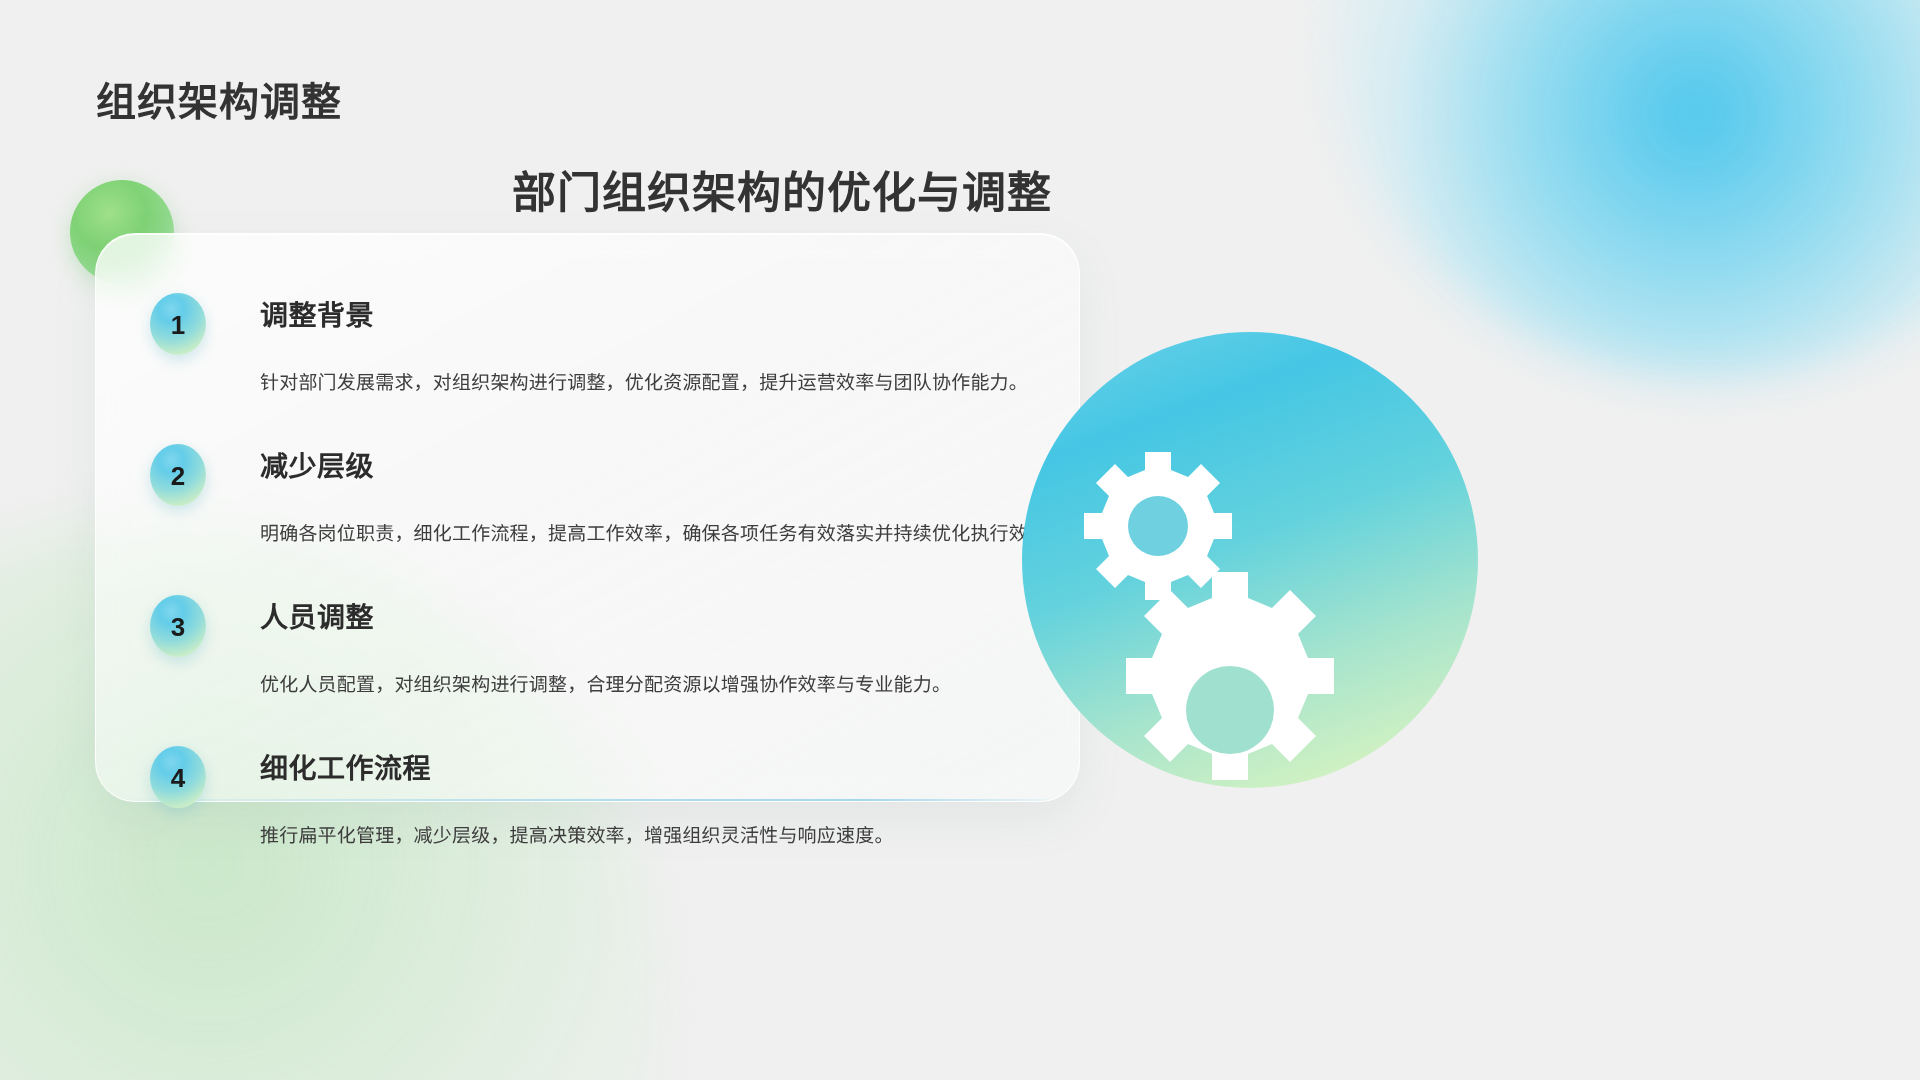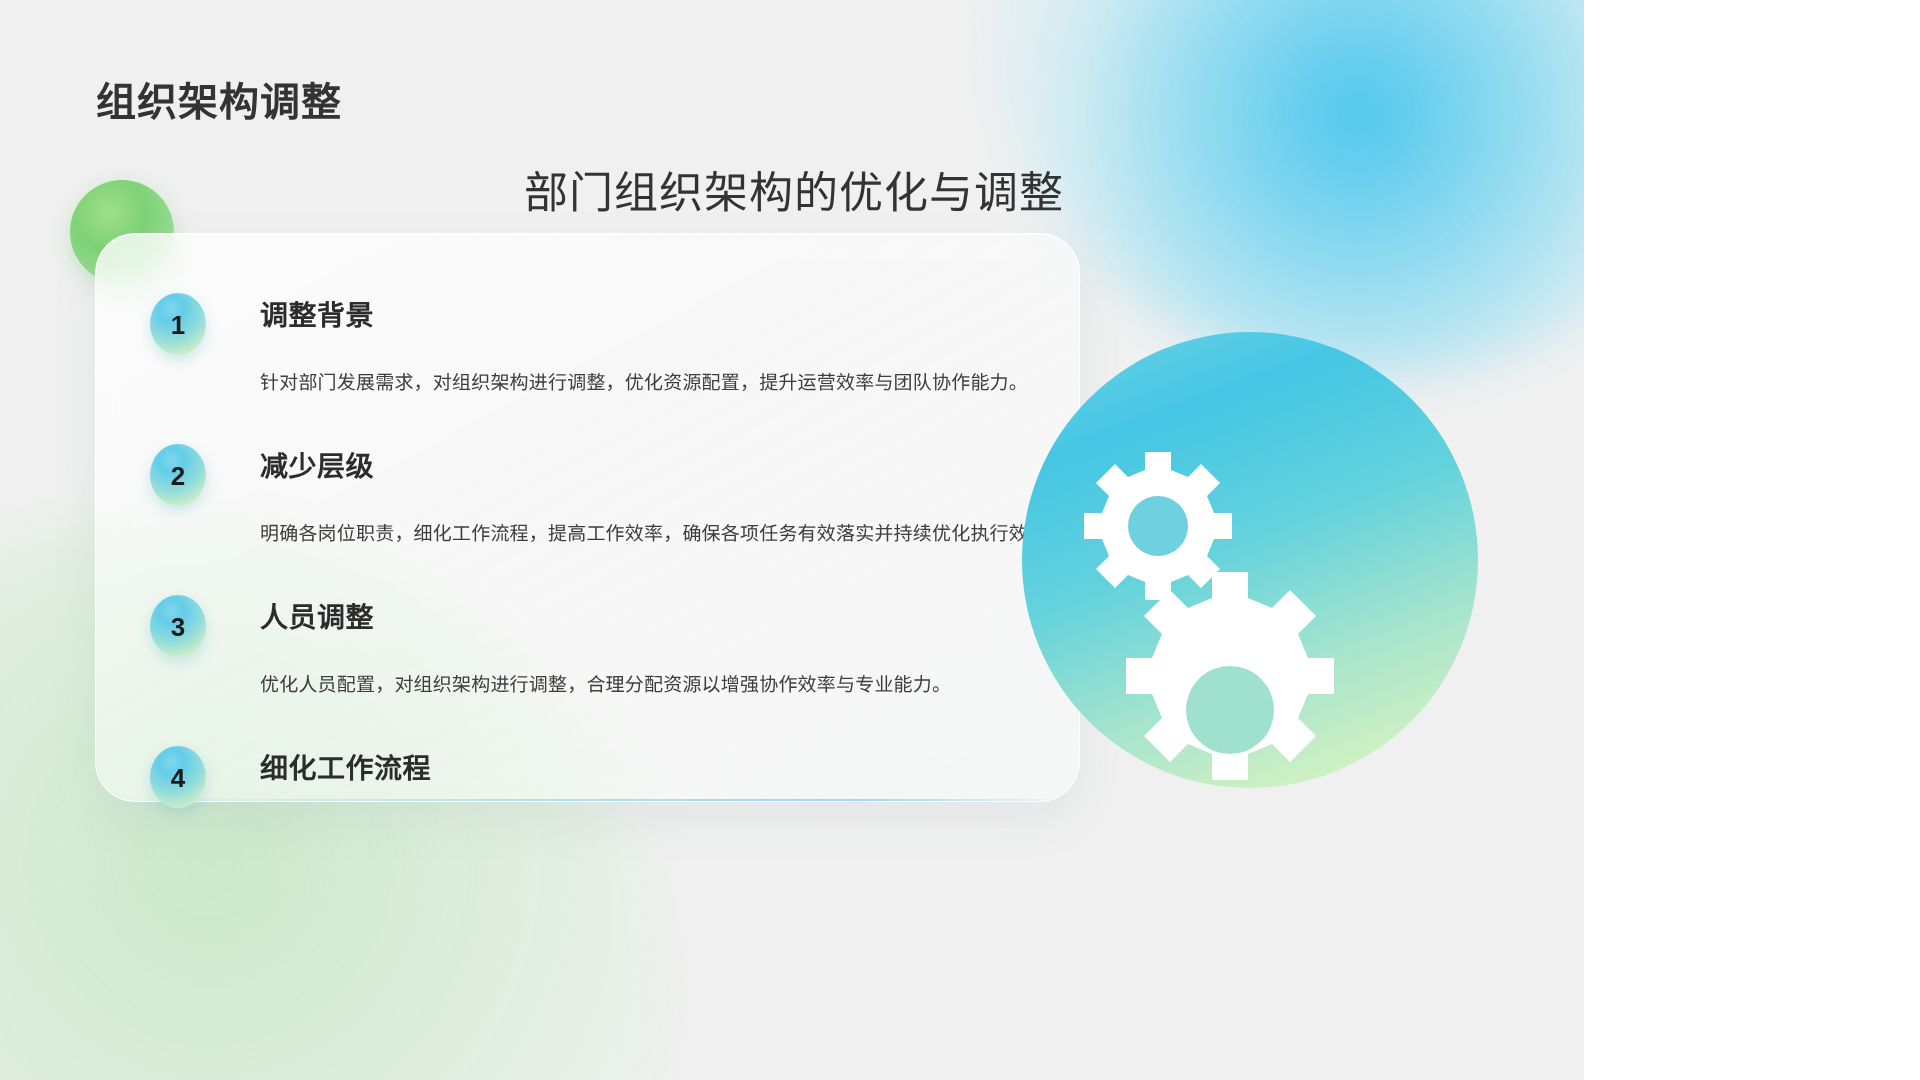--- a/index.html
+++ b/index.html
@@ -6,21 +6,21 @@
   * { margin:0; padding:0; box-sizing:border-box; }
 
   html, body {
     width:1920px; height:1080px;
     overflow:hidden;
     font-family:"Liberation Sans","DejaVu Sans",sans-serif;
   }
 
   .slide{
     position:relative;
-    width:1584px; height:1080px;
+    width:1920px; height:1080px;
     background:#f0f0f0;
     overflow:hidden;
   }
 
   
   .bg-blob{ position:absolute; border-radius:50%; pointer-events:none; }
 
   .blob-topright{
     top:-320px; right:-170px;
     width:760px; height:700px;
@@ -54,22 +54,22 @@
 
   
   .kicker{
     position:absolute; left:96px; top:70px;
     font-size:40px; font-weight:bold;
     color:#333333; letter-spacing:1px;
     white-space:nowrap;
   }
 
   .headline{
-    position:absolute; left:524px; top:157px;
-    font-size:44px; font-weight:normal;
+    position:absolute; left:512px; top:157px;
+    font-size:44px; font-weight:bold;
     color:#333333; letter-spacing:1px;
     white-space:nowrap;
   }
 
   
   .glass-card{
     position:absolute;
     left:95px; top:233px;
     width:985px; height:569px;
     border-radius:40px;
@@ -205,20 +205,21 @@
         <div class="item-desc">优化人员配置，对组织架构进行调整，合理分配资源以增强协作效率与专业能力。</div>
       </div>
     </div>
 
     <div class="list-item">
       <div class="badge">
         <span>4</span>
       </div>
       <div class="item-body">
         <div class="item-title">细化工作流程</div>
+        <div class="item-desc">推行扁平化管理，减少层级，提高决策效率，增强组织灵活性与响应速度。</div>
       </div>
     </div>
 
   </div>
 
   <div class="gear-circle">
     <svg viewBox="0 0 456 456" xmlns="http://www.w3.org/2000/svg">
       <g fill="#ffffff">
 
         <path d="M133 60 h26 v18 l17 7 13-13 19 19 -13 13 7 17 h18 v26 h-18 l-7 17 13 13 -19 19 -13-13 -17 7 v18 h-26 v-18 l-17-7 -13 13 -19-19 13-13 -7-17 h-18 v-26 h18 l7-17 -13-13 19-19 13 13 17-7 z" transform="translate(-10,60)"></path>

